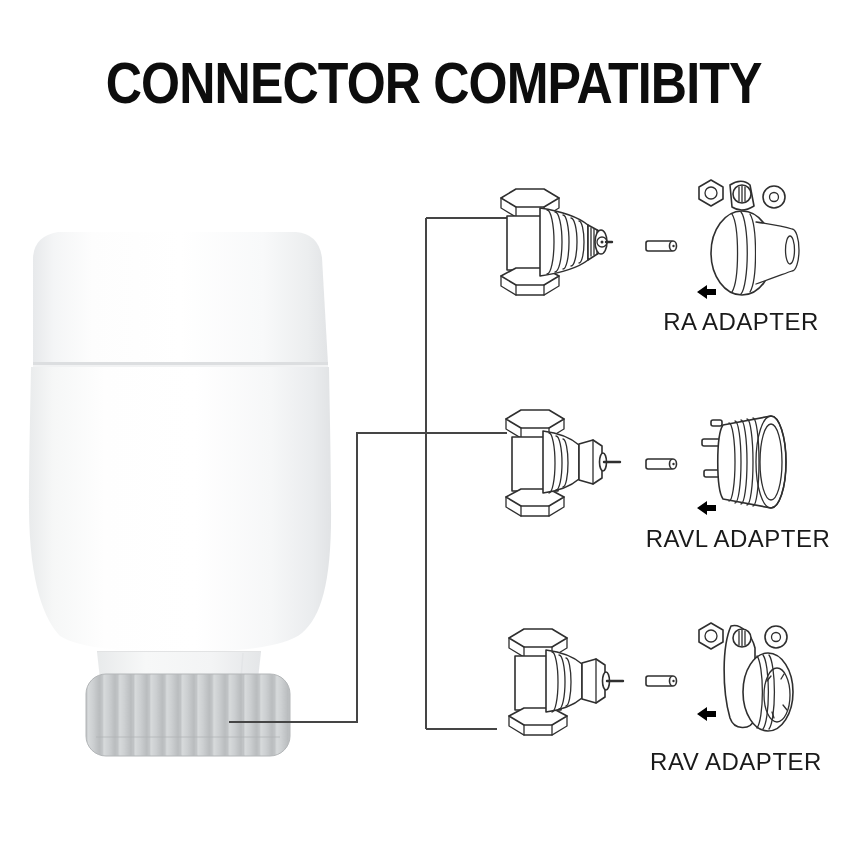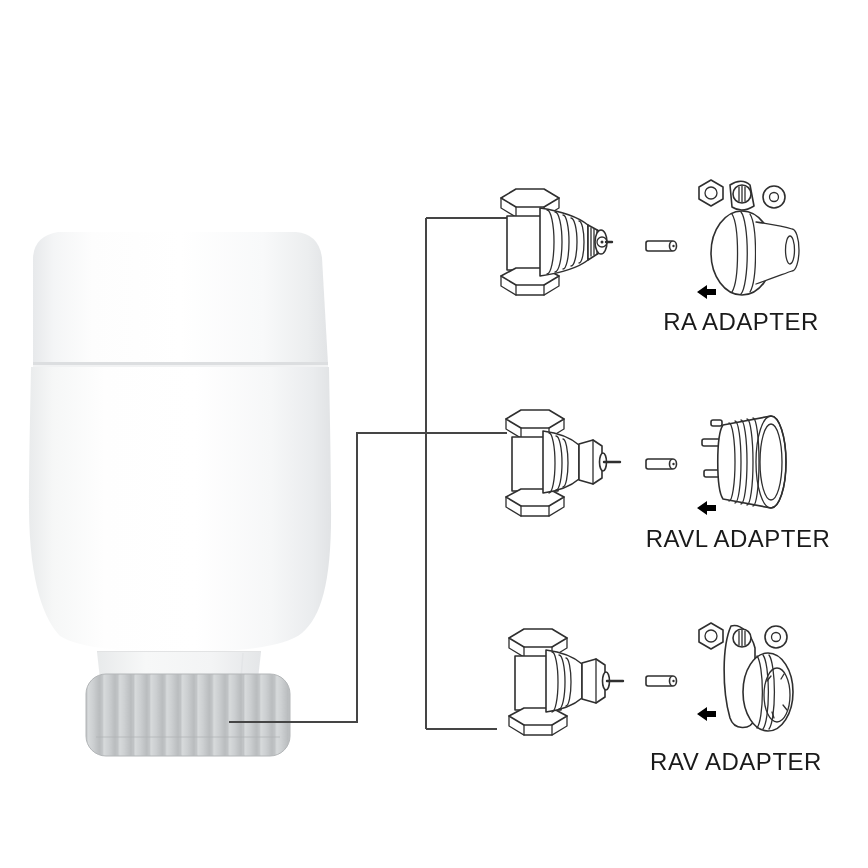--- a/index.html
+++ b/index.html
@@ -24,20 +24,23 @@
   .ln{stroke:var(--line-art);stroke-width:1.3;stroke-linecap:round;}
   .needle{stroke:var(--line-art);stroke-width:2.4;stroke-linecap:round;}
   .wire{fill:none;stroke:var(--connector-line);stroke-width:2;}
   .arrow{fill:var(--arrow-fill);stroke:none;}
 </style>
 </head>
 <body>
 
 <div class="stage">
 
+  <div class="title">
+    <span class="title-inner">CONNECTOR COMPATIBITY</span>
+  </div>
 
   <svg width="868" height="868" viewBox="0 0 868 868">
     <defs>
       <linearGradient id="capGrad" x1="0" y1="0" x2="1" y2="0">
         <stop offset="0" stop-color="#e7e9eb"></stop>
           <stop offset=".07" stop-color="#f4f5f6"></stop>
         <stop offset=".2" stop-color="#fdfdfd"></stop>
           <stop offset=".5" stop-color="#ffffff"></stop>
         <stop offset=".78" stop-color="#f8f9fa"></stop>
           <stop offset=".93" stop-color="#eceeef"></stop>

